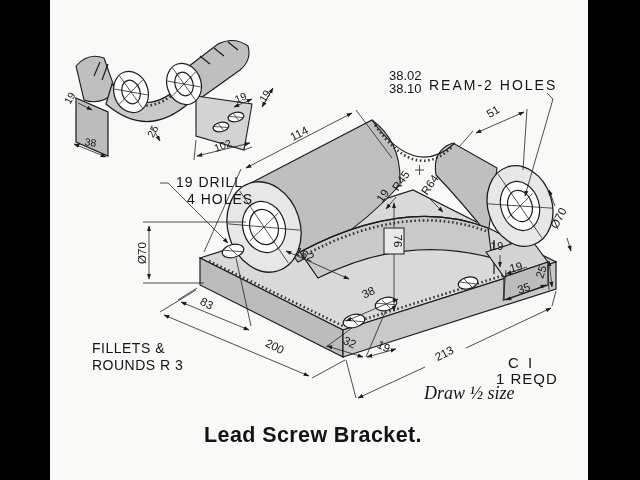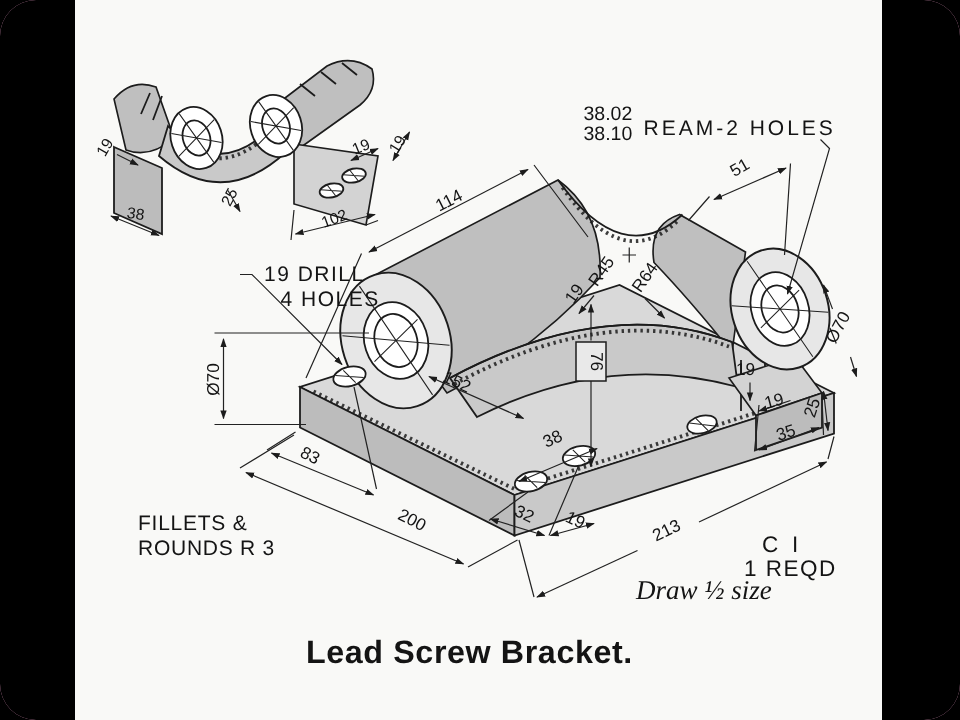--- a/index.html
+++ b/index.html
@@ -1,16 +1,16 @@
 <!DOCTYPE html>
 <html><head>
 <meta charset="utf-8">
 <style>
   html,body{margin:0;padding:0;background:#000;}
-  .stage{position:relative;width:640px;height:480px;background:#f9a8d4;overflow:hidden;border-radius:24px;}
+  .stage{position:relative;width:640px;height:480px;background:#f9a8d4;overflow:hidden;}
   svg{position:absolute;left:0;top:0;}
   
   .ink{stroke:#1c1c1c;fill:none;stroke-width:1.2;}
   .fill-top{fill:#d9d9d9;stroke:#1c1c1c;stroke-width:1.2;}
   .fill-frontL{fill:#bcbcbc;stroke:#1c1c1c;stroke-width:1.2;}
   .fill-frontR{fill:#c9c9c9;stroke:#1c1c1c;stroke-width:1.2;}
   .fill-body{fill:#bfbfbf;stroke:#1c1c1c;stroke-width:1.1;}
   .fill-face{fill:#e7e7e7;stroke:#1c1c1c;stroke-width:1.3;}
   .fill-hole{fill:#ffffff;stroke:#1c1c1c;stroke-width:1.2;}
   .fill-pad{fill:#d3d3d3;stroke:#1c1c1c;stroke-width:1.1;}

